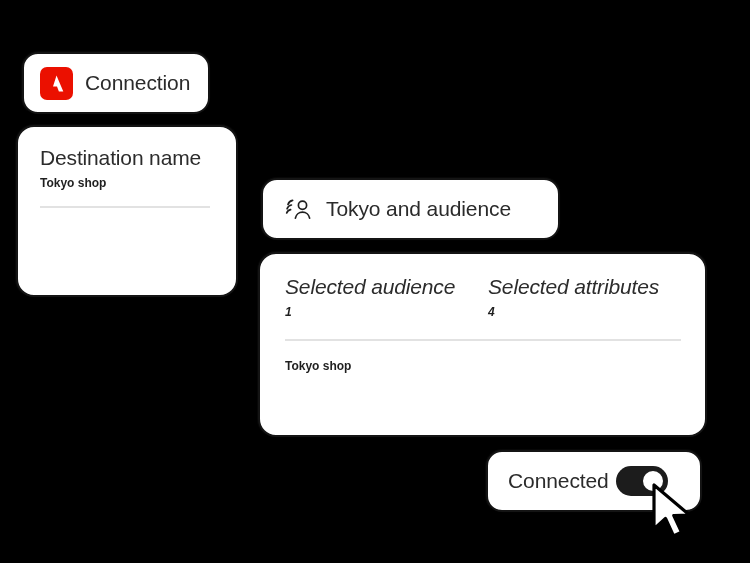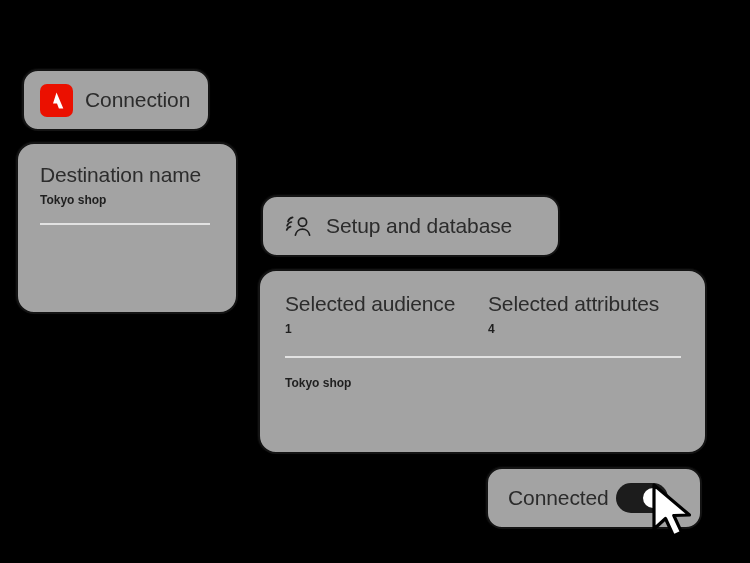--- a/index.html
+++ b/index.html
@@ -18,27 +18,26 @@
 
   .stage {
     position: absolute;
     inset: 0;
     background: #000000;
   }
 
   
   .card {
     position: absolute;
-    background: #a3a3a3;
+    background: #ffffff;
     border-radius: 18px;
     border: 2px solid #141414;
     box-shadow: 3px 4px 0 0 rgba(0,0,0,0.85),
                 0 0 0 1px rgba(20,20,20,0.35);
     box-sizing: border-box;
-    margin-top: 17px;
   }
 
   
   #connection-card {
     left: 22px;
     top: 52px;
     width: 188px;
     height: 62px;
     border-radius: 16px;
     display: flex;
@@ -118,20 +117,21 @@
   #details-card {
     left: 258px;
     top: 252px;
     width: 449px;
     height: 185px;
     z-index: 3;
     padding: 20px 24px 18px 25px;
   }
   .cols {
     display: flex;
+    font-style: italic;
   }
   .col-1 { width: 203px; flex: 0 0 auto; }
   .col-2 { flex: 1 1 auto; }
   #details-card .divider { margin: 17px 0 15px 0; }
 
   
   #connected-card {
     left: 486px;
     top: 450px;
     width: 216px;
@@ -201,21 +201,21 @@
   <div class="card" id="setup-card">
     <span>
       <svg class="people-icon" viewBox="0 0 30 26" aria-hidden="true" fill="none" stroke="#1f1f1f" stroke-width="1.7" stroke-linecap="round" stroke-linejoin="round">
         <circle cx="19.5" cy="9.2" r="4.1"></circle>
         <path d="M12.4 22.2 a7.2 7.2 0 0 1 14.2 0"></path>
         <path d="M9.6 4.4 a6.0 6.0 0 0 0 -4.6 4.0"></path>
         <path d="M8.4 9.0 a5.6 5.6 0 0 0 -4.3 3.8"></path>
         <path d="M7.6 13.6 a5.2 5.2 0 0 0 -3.9 3.4"></path>
       </svg>
     </span>
-    <span class="pill-label">Setup and database</span>
+    <span class="pill-label">Tokyo and audience</span>
   </div>
 
   <div class="card" id="details-card">
     <div class="cols">
       <div class="col-1">
         <div class="field-label">Selected audience</div>
         <div class="field-value">1</div>
       </div>
       <div class="col-2">
         <div class="field-label">Selected attributes</div>

